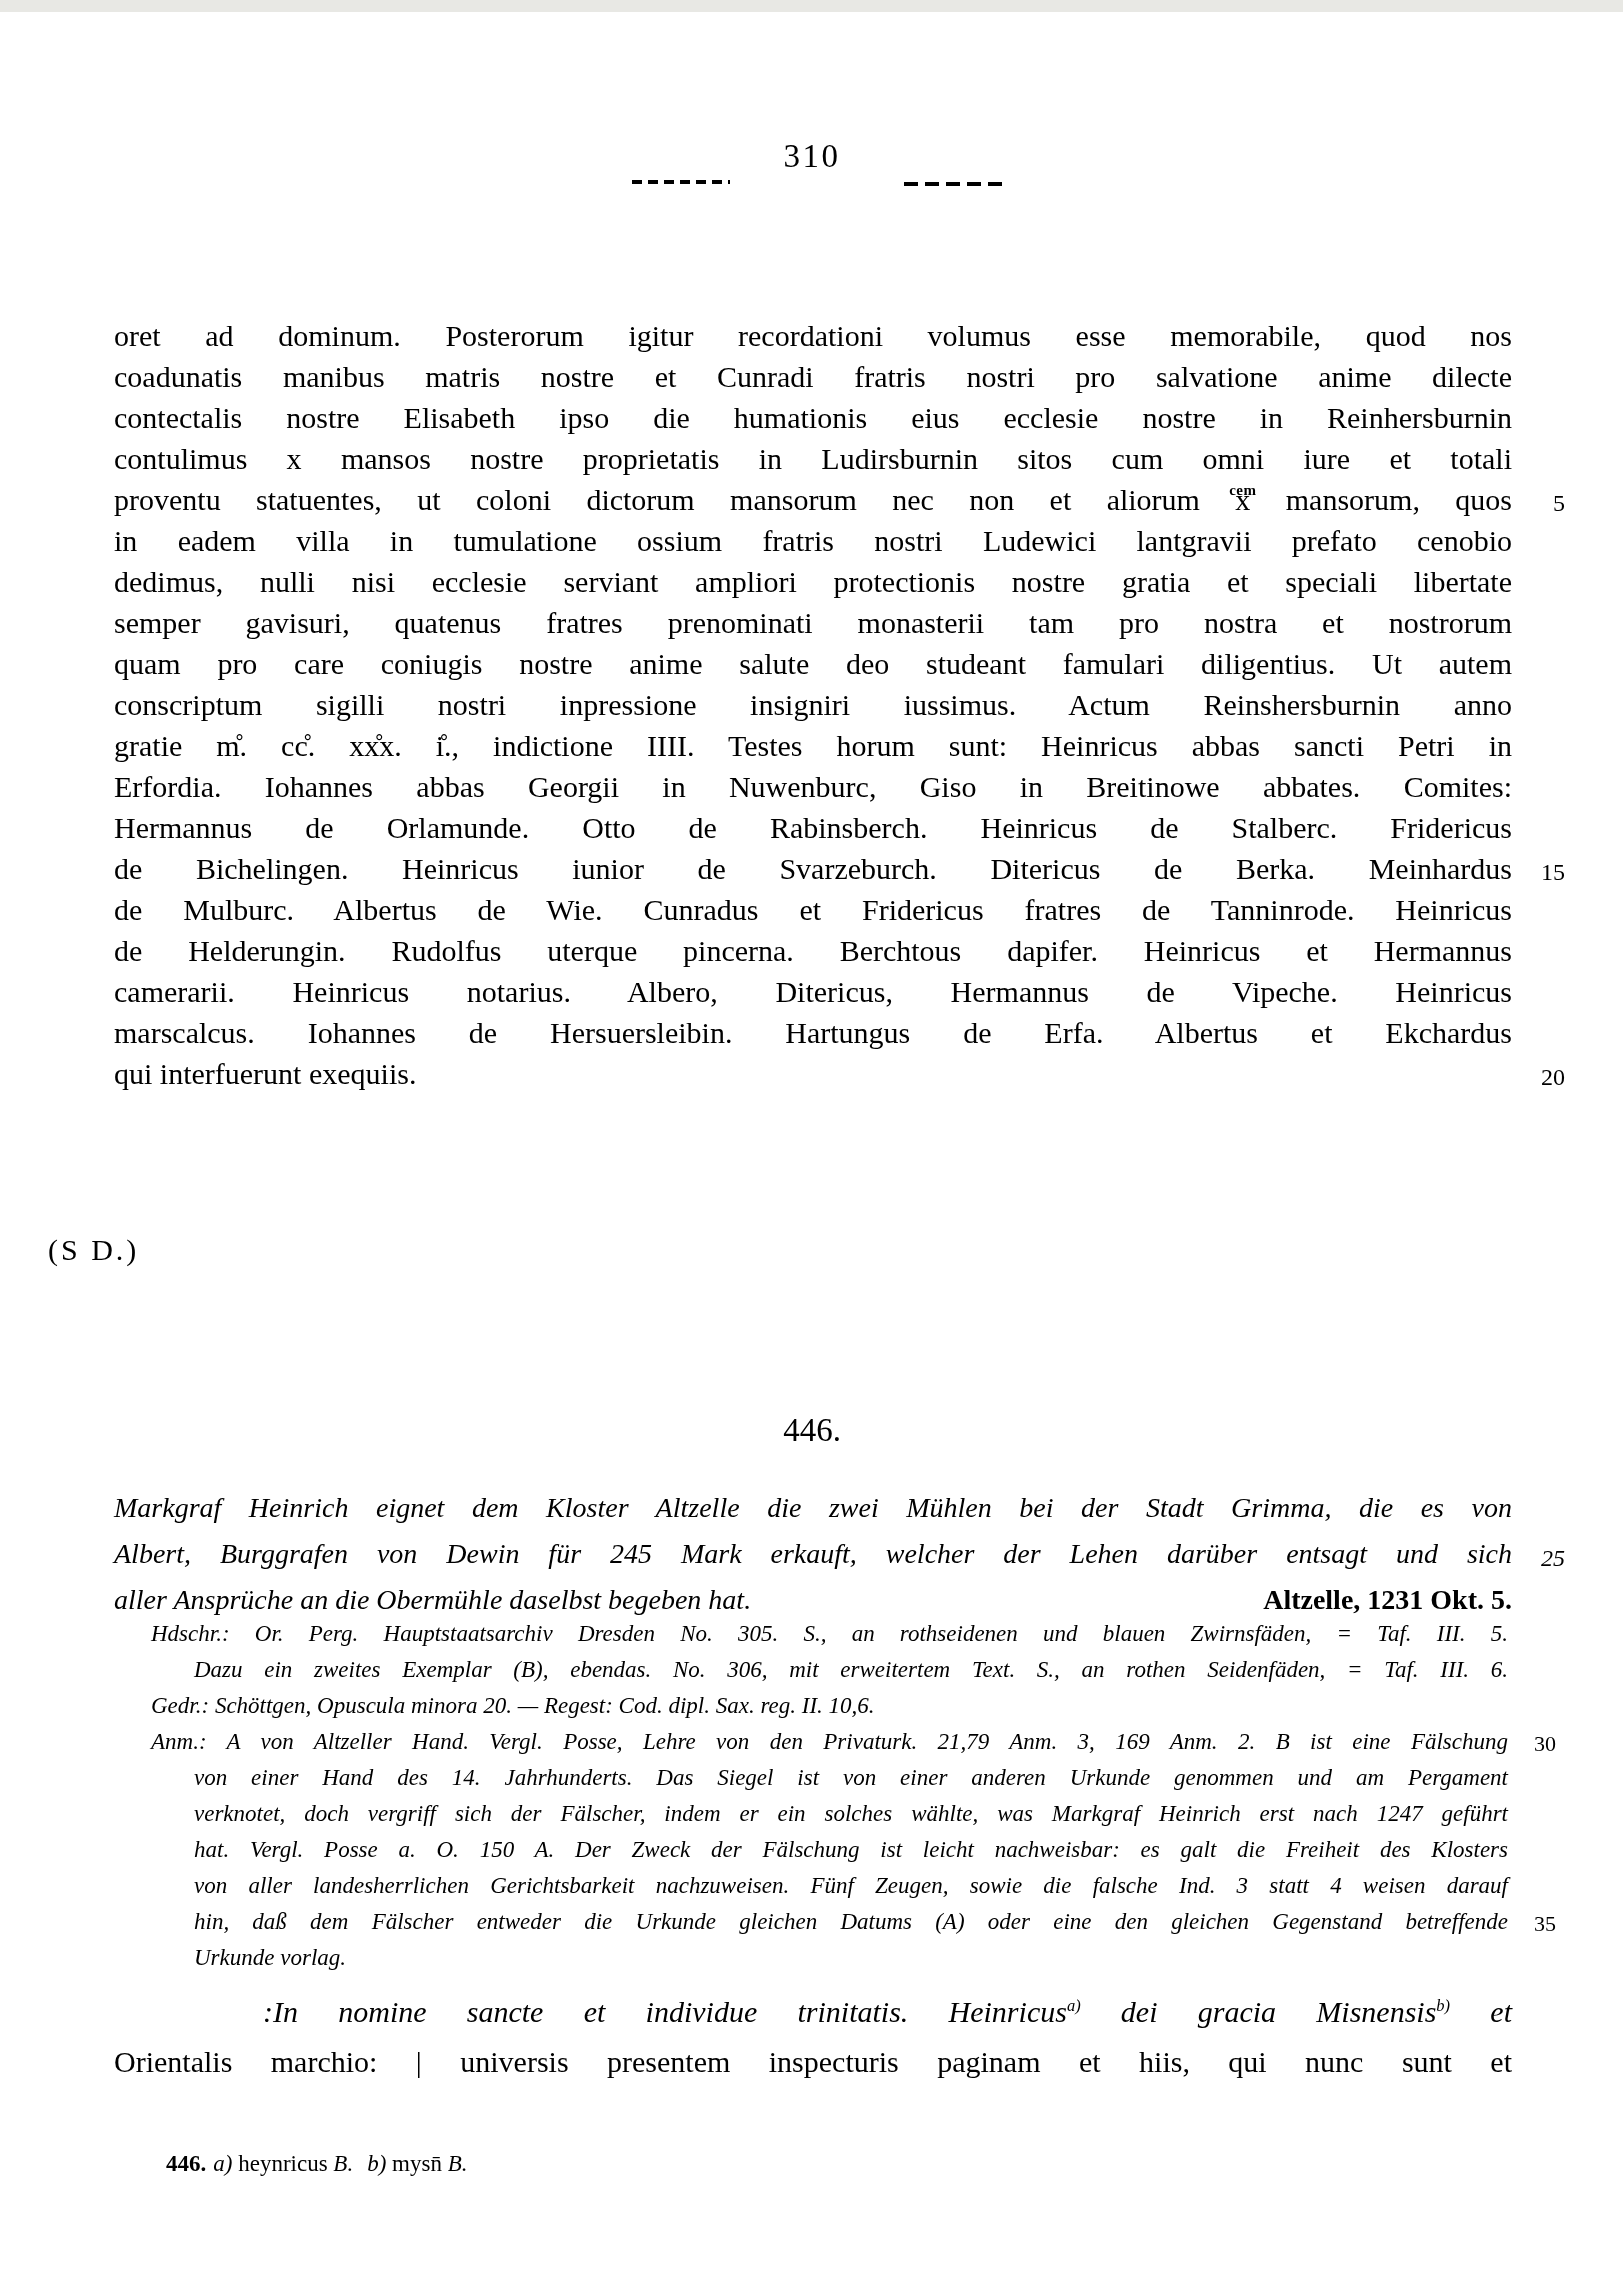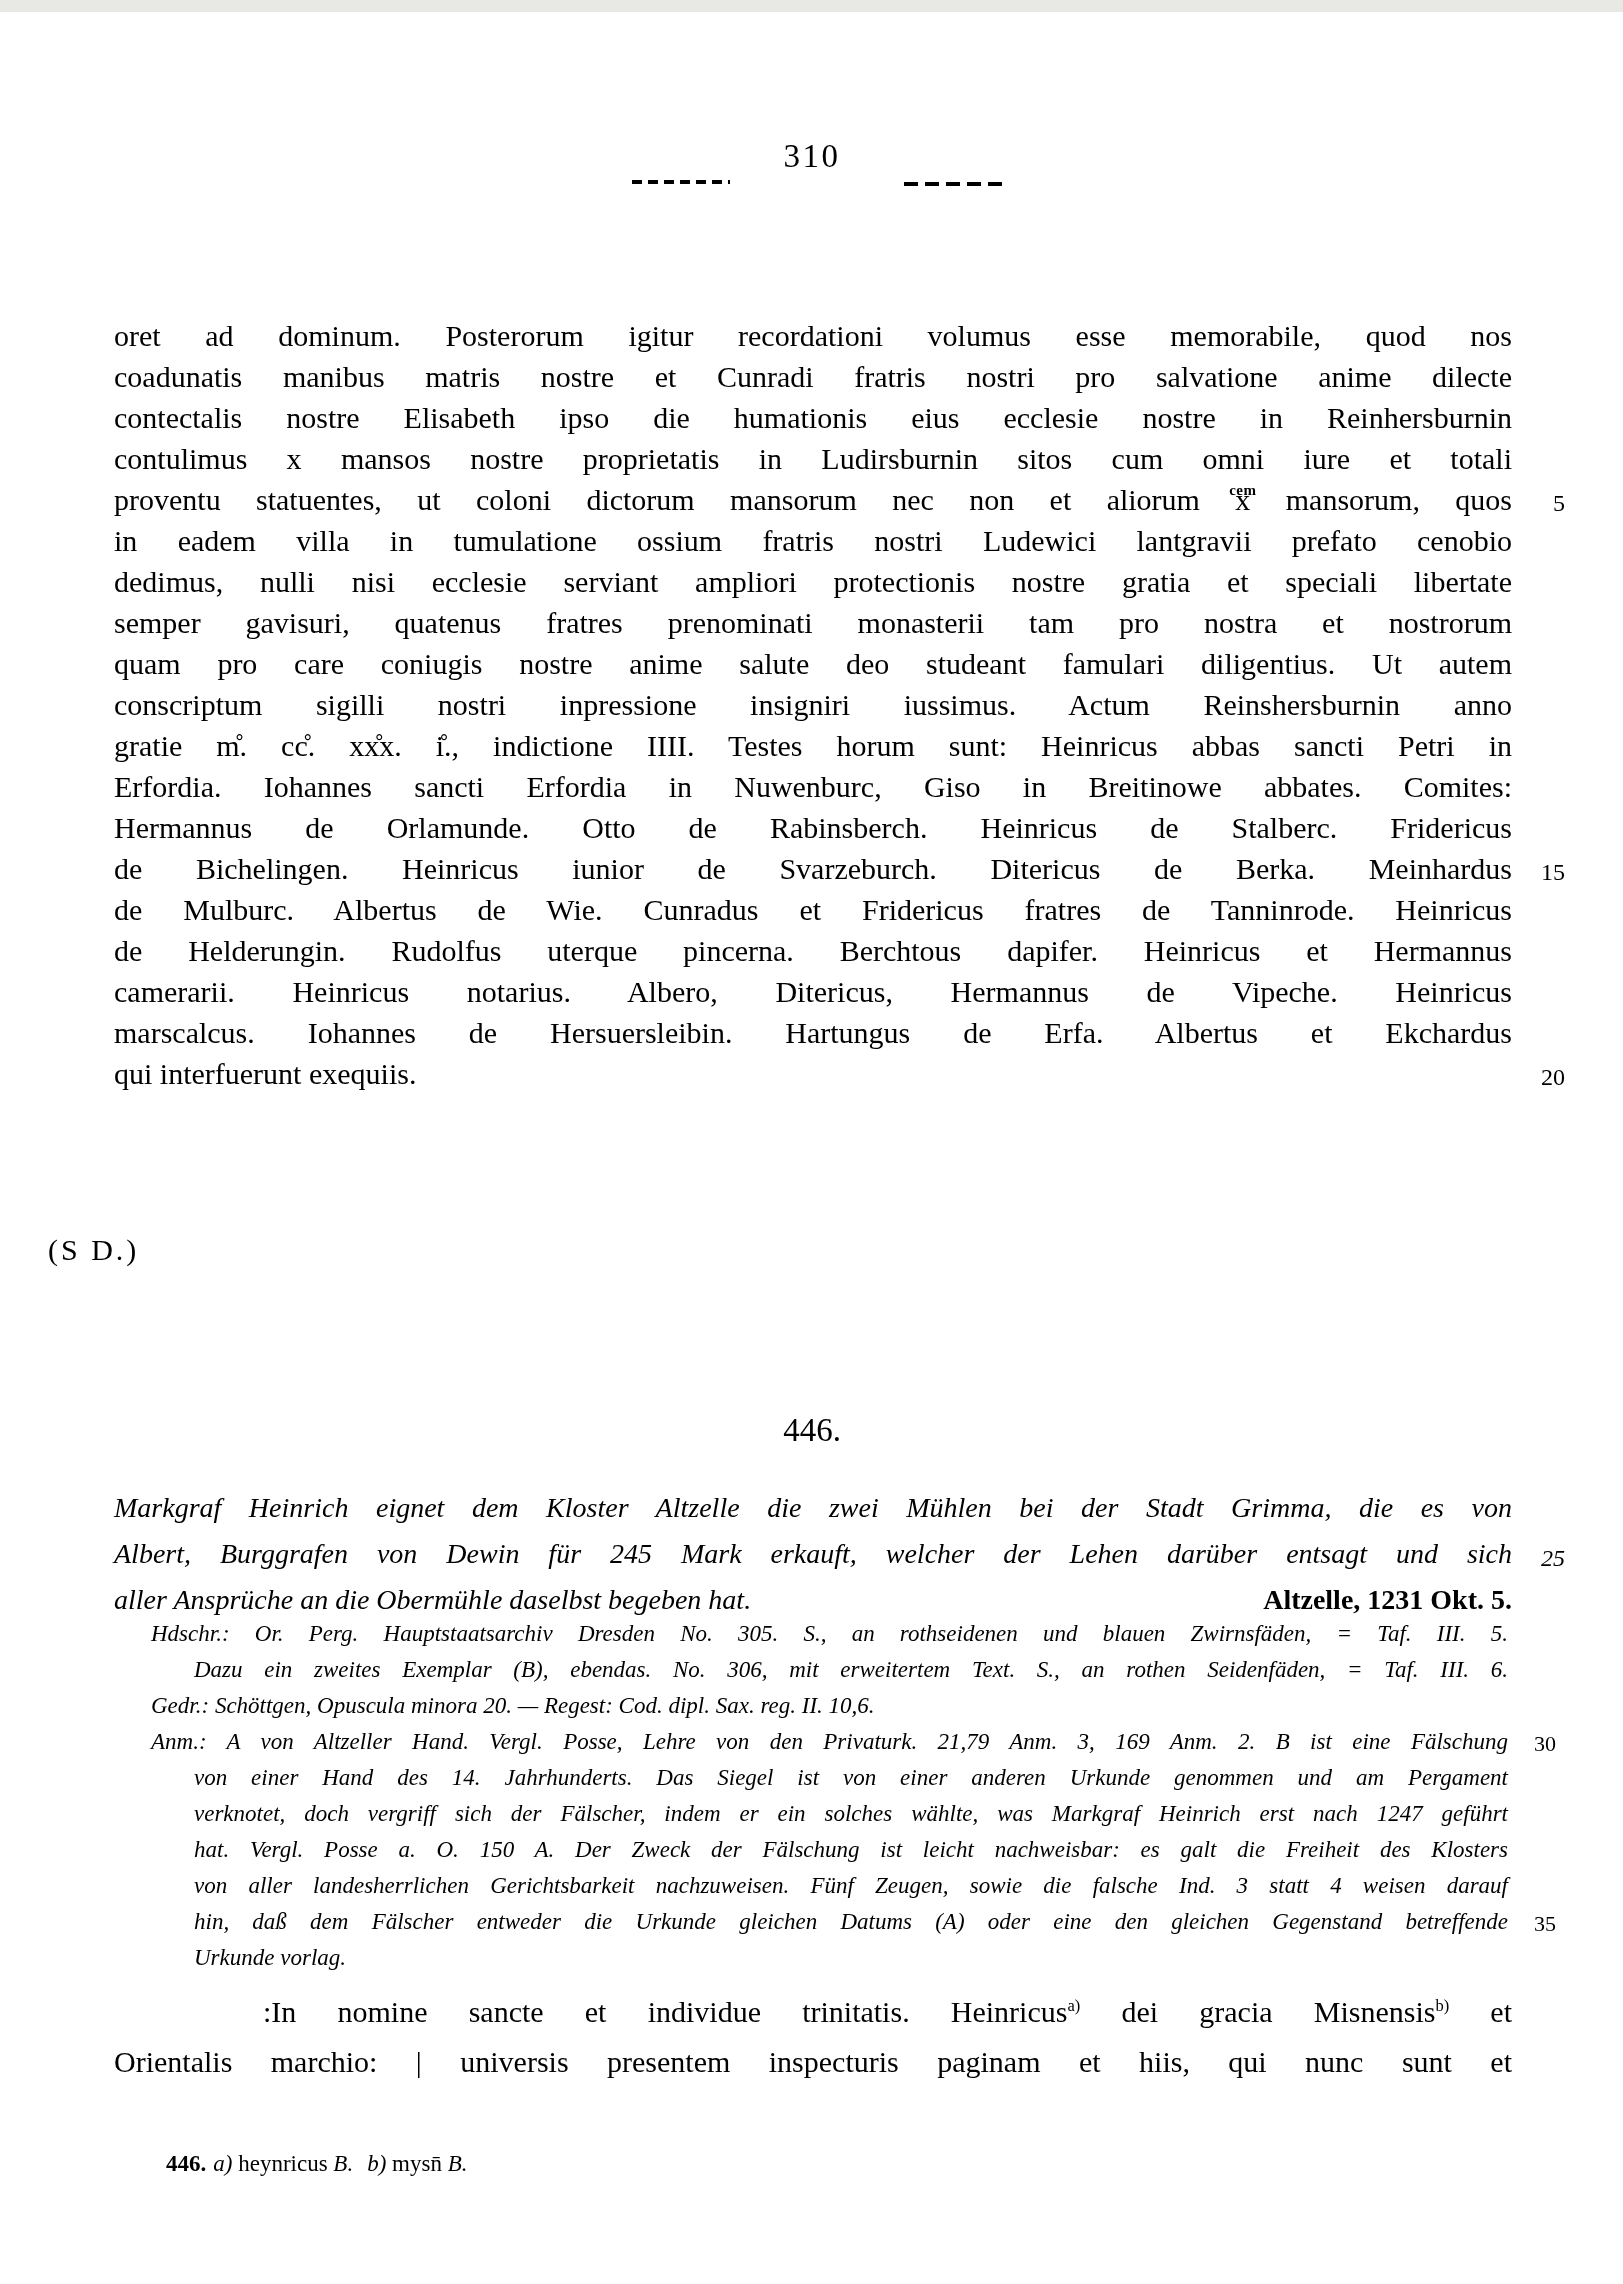--- a/index.html
+++ b/index.html
@@ -62,21 +62,21 @@
     font-size:23px;line-height:36px;font-style:italic;
   }
   .aline{position:relative;}
   .ind{padding-left:43px;}
   .apparatus .lineno{right:-48px;top:2px;font-size:22px;font-style:normal;}
   
   .tblock{
     position:absolute;left:114px;top:1975px;width:1398px;
     font-size:30px;line-height:50px;
   }
-  .ind1{text-indent:149px;}
+  .ind1{text-indent:149px;font-style:italic;}
   .fsup{font-size:0.55em;vertical-align:super;line-height:0;}
   
   .footnote{
     position:absolute;left:166px;top:2139px;
     font-size:23px;
   }
   .fn-label{font-weight:bold;margin-right:7px;}
   .it{font-style:italic;}
   .fn-gap{display:inline-block;width:14px;}
 </style>
@@ -94,21 +94,21 @@
     <div class="tline just"><span>coadunatis manibus matris nostre et Cunradi fratris nostri pro salvatione anime dilecte</span><span class="lineno"></span></div>
     <div class="tline just"><span>contectalis nostre Elisabeth ipso die humationis eius ecclesie nostre in Reinhersburnin</span><span class="lineno"></span></div>
     <div class="tline just"><span>contulimus x mansos nostre proprietatis in Ludirsburnin sitos cum omni iure et totali</span><span class="lineno"></span></div>
     <div class="tline just"><span>proventu statuentes, ut coloni dictorum mansorum nec non et aliorum </span><span class="supstack"><span class="sup">cem</span><span>x</span></span><span> mansorum, quos</span><span class="lineno">5</span></div>
     <div class="tline just"><span>in eadem villa in tumulatione ossium fratris nostri Ludewici lantgravii prefato cenobio</span><span class="lineno"></span></div>
     <div class="tline just"><span>dedimus, nulli nisi ecclesie serviant ampliori protectionis nostre gratia et speciali libertate</span><span class="lineno"></span></div>
     <div class="tline just"><span>semper gavisuri, quatenus fratres prenominati monasterii tam pro nostra et nostrorum</span><span class="lineno"></span></div>
     <div class="tline just"><span>quam pro care coniugis nostre anime salute deo studeant famulari diligentius.  Ut autem</span><span class="lineno"></span></div>
     <div class="tline just"><span>conscriptum sigilli nostri inpressione insigniri iussimus.  Actum Reinshersburnin anno</span><span class="lineno"></span></div>
     <div class="tline just"><span>gratie m̊. cc̊. xx̊x. i̊., indictione IIII.  Testes horum sunt: Heinricus abbas sancti Petri in</span><span class="lineno"></span></div>
-    <div class="tline just"><span>Erfordia.  Iohannes sancti Erfordia in Nuwenburc, Giso in Breitinowe abbates.  Comites:</span><span class="lineno"></span></div>
+    <div class="tline just"><span>Erfordia.  Iohannes abbas Georgii in Nuwenburc, Giso in Breitinowe abbates.  Comites:</span><span class="lineno"></span></div>
     <div class="tline just"><span>Hermannus de Orlamunde.  Otto de Rabinsberch.  Heinricus de Stalberc.  Fridericus</span><span class="lineno"></span></div>
     <div class="tline just"><span>de Bichelingen.  Heinricus iunior de Svarzeburch.  Ditericus de Berka.  Meinhardus</span><span class="lineno">15</span></div>
     <div class="tline just"><span>de Mulburc.  Albertus de Wie.  Cunradus et Fridericus fratres de Tanninrode.  Heinricus</span><span class="lineno"></span></div>
     <div class="tline just"><span>de Helderungin.  Rudolfus uterque pincerna.  Berchtous dapifer.  Heinricus et Hermannus</span><span class="lineno"></span></div>
     <div class="tline just"><span>camerarii.  Heinricus notarius.  Albero, Ditericus, Hermannus de Vipeche.  Heinricus</span><span class="lineno"></span></div>
     <div class="tline just"><span>marscalcus.  Iohannes de Hersuersleibin.  Hartungus de Erfa.  Albertus et Ekchardus</span><span class="lineno"></span></div>
     <div class="tline just"><span class="lineno">20</span></div>
     <div class="tline"><span>qui interfuerunt exequiis.</span></div>
   </div>
 

